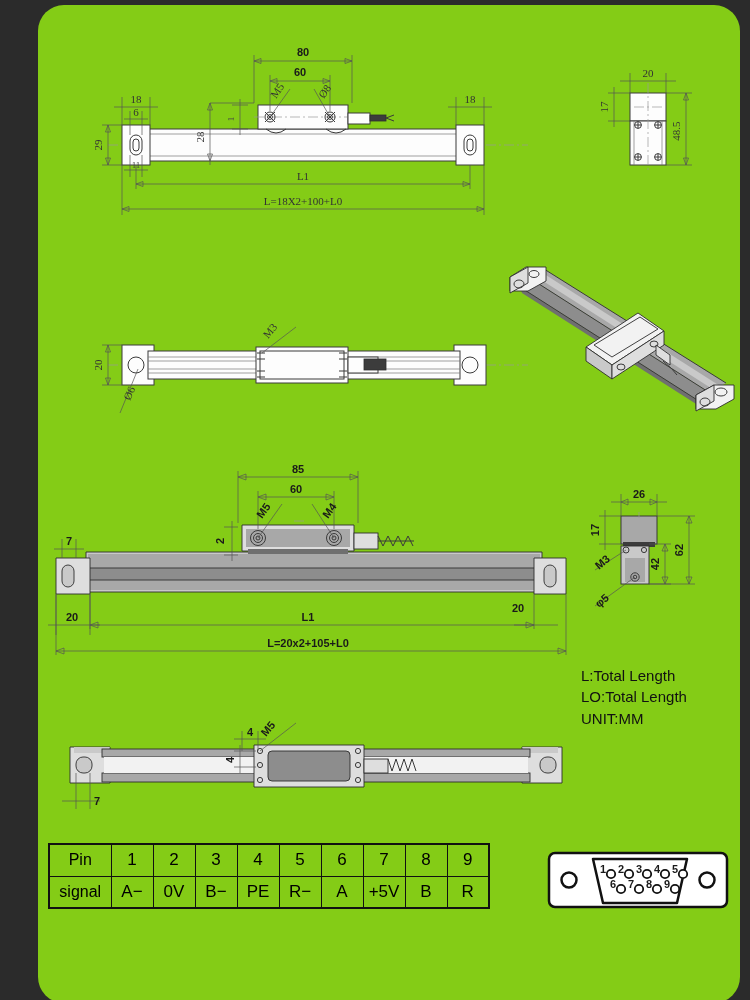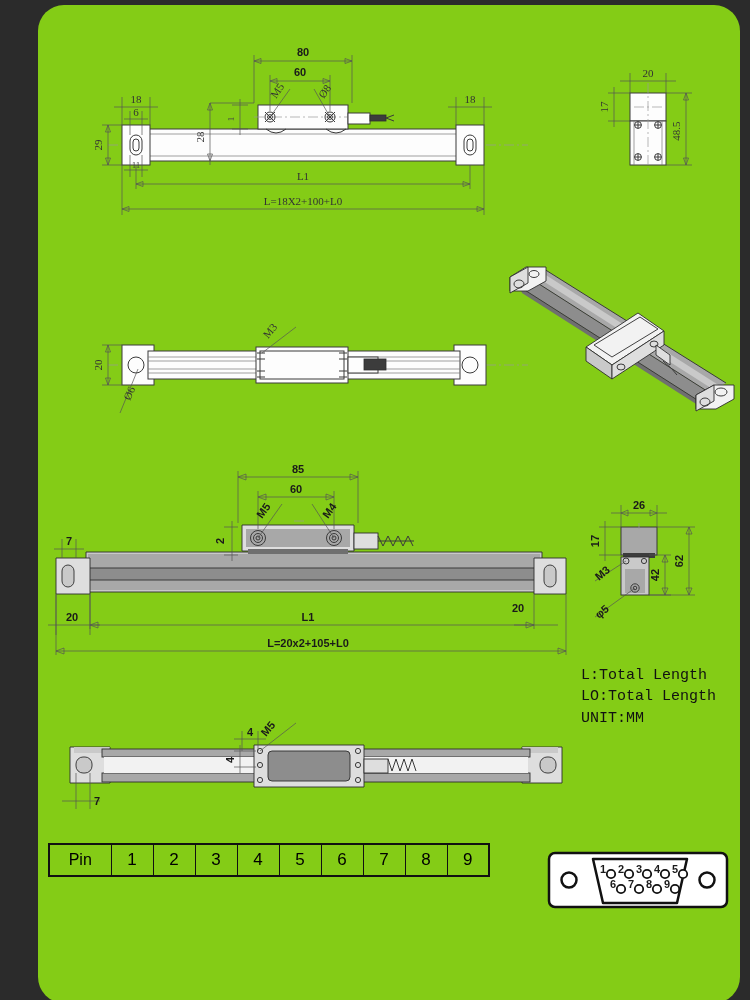--- a/index.html
+++ b/index.html
@@ -35,21 +35,21 @@
   .g-lite  { fill: #c9c9c9; stroke: #2e2e2e; stroke-width: .9; }
   .g-pale  { fill: #dedede; stroke: #2e2e2e; stroke-width: .9; }
   .g-white { fill: #f2f2f2; stroke: #2e2e2e; stroke-width: .9; }
   .g-deep  { fill: #6f6f6f; stroke: #2e2e2e; stroke-width: .9; }
   .g-black { fill: #3c3c3c; stroke: #2e2e2e; stroke-width: .8; }
   .nostroke { stroke: none; }
 
   
   #legend {
     position: absolute; left: 543px; top: 660px;
-    font-family: Liberation Mono, monospace;
+    font-family: Liberation Sans, sans-serif;
     font-size: 15px; color: #111; line-height: 1.42;
     white-space: nowrap;
   }
   
   #pintable {
     position: absolute; left: 10px; top: 838px;
     border-collapse: collapse;
     border: 2px solid #111;
   }
   #pintable td {
@@ -425,21 +425,21 @@
       <g>
         <line class="dim" x1="10" y1="137" x2="10" y2="198"></line>
         <line class="dim" x1="520" y1="137" x2="520" y2="198"></line>
         <line class="dim" x1="10" y1="194" x2="520" y2="194"></line>
         <path class="dim" d="M10 194 l8 -3 v6 z M520 194 l-8 -3 v6 z" fill="#333"></path>
         <text class="tb mid" x="262" y="190">L=20x2+105+L0</text>
       </g>
     </svg>
   </div>
 
-  <div class="vw" style="left:505px; top:484px;text-decoration:underline;">
+  <div class="vw" style="left:505px; top:473px;text-decoration:underline;">
     <svg width="165" height="150" viewBox="0 0 165 150">
       <rect class="g-mid" x="78" y="38" width="36" height="28"></rect>
       <rect class="g-black nostroke" x="80" y="64" width="32" height="5"></rect>
       <rect class="g-lite" x="78" y="68" width="28" height="38"></rect>
       <rect class="g-mid nostroke" x="82" y="80" width="20" height="24"></rect>
       <circle class="ln" cx="83" cy="72" r="3" fill="#8c8c8c"></circle>
       <circle class="ln" cx="101" cy="72" r="2.6" fill="#8c8c8c"></circle>
       <circle class="ln" cx="92" cy="99" r="4.2" fill="#c8c8c8"></circle>
       <circle class="ln" cx="92" cy="99" r="1.8" fill="#8c8c8c"></circle>
       <line class="ctr" x1="96" y1="34" x2="96" y2="40"></line>
@@ -549,20 +549,32 @@
       <td>1</td>
       <td>2</td>
       <td>3</td>
       <td>4</td>
       <td>5</td>
       <td>6</td>
       <td>7</td>
       <td>8</td>
       <td>9</td>
     </tr>
+    <tr>
+      <td class="hd">signal</td>
+      <td>A−</td>
+      <td>0V</td>
+      <td>B−</td>
+      <td>PE</td>
+      <td>R−</td>
+      <td>A</td>
+      <td>+5V</td>
+      <td>B</td>
+      <td>R</td>
+    </tr>
   </tbody>
     </table>
 
   <div class="vw" style="left:505px; top:838px;">
     <svg width="190" height="80" viewBox="0 0 190 80">
       <rect x="6" y="10" width="178" height="54" rx="6" fill="#ffffff" stroke="#111" stroke-width="2.5"></rect>
       <circle cx="26" cy="37" r="7.5" fill="#ffffff" stroke="#111" stroke-width="2.5"></circle>
       <circle cx="164" cy="37" r="7.5" fill="#ffffff" stroke="#111" stroke-width="2.5"></circle>
       <path d="M50 16 h94 l-10 44 h-74 z" fill="#ffffff" stroke="#111" stroke-width="2.5" stroke-linejoin="round"></path>
 

